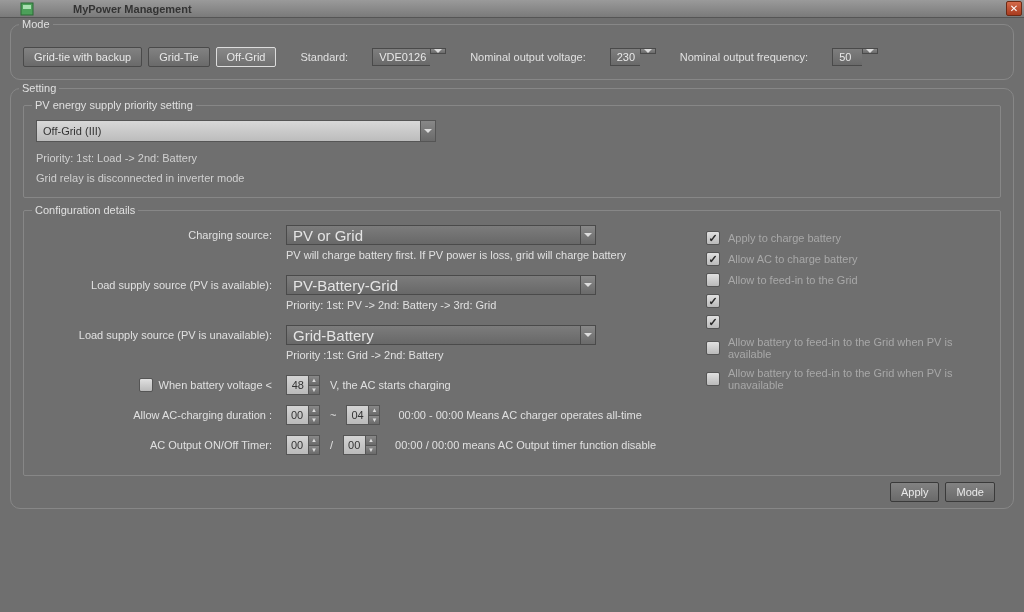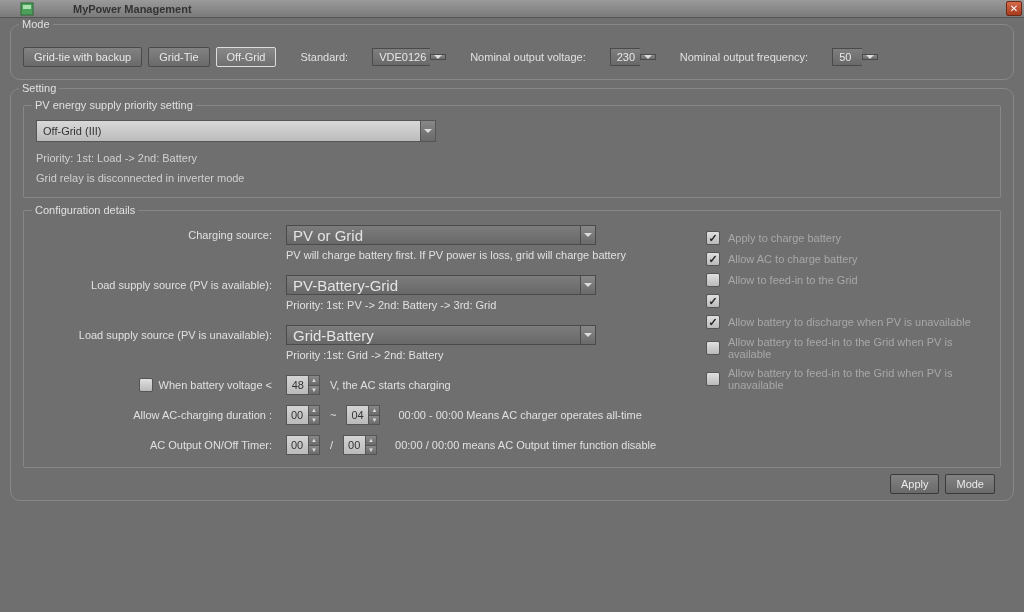--- a/index.html
+++ b/index.html
@@ -95,21 +95,21 @@
     font-size: 11px;
     cursor: pointer;
     border-radius: 2px;
   }
   .btn.active {
     border: 1px solid #ddd;
     background: linear-gradient(#888, #707070);
   }
   .select-wrap {
     display: inline-flex;
-    align-items: center;
+    align-items: flex-start;
     height: 19px;
   }
   .select-text {
     background: linear-gradient(#7e7e7e, #696969);
     border: 1px solid #4a4a4a;
     border-right: none;
     color: #e8e8e8;
     padding: 2px 6px;
     font-size: 11px;
     display: inline-flex;
@@ -392,21 +392,21 @@
             <div class="spinner">
               <input class="spinner-input" value="04:00" style="">
               <div class="spinner-btns">
                   <div class="spinner-btn">▲</div>
                   <div class="spinner-btn">▼</div>
                 </div>
             </div>
             <span class="timer-desc">00:00 - 00:00 Means AC charger operates all-time</span>
           </div>
 
-          <div class="timer-row" style="margin-bottom:2px;">
+          <div class="timer-row" style="margin-bottom:10px;">
             <div class="form-label">AC Output ON/Off Timer:</div>
             <div class="spinner">
               <input class="spinner-input" value="00:00" style="">
               <div class="spinner-btns">
                   <div class="spinner-btn">▲</div>
                   <div class="spinner-btn">▼</div>
                 </div>
             </div>
             <span class="timer-mid">/</span>
             <div class="spinner">
@@ -432,21 +432,20 @@
             </div>
           <div class="check-row">
               <span class="checkbox"></span>
               <span>Allow to feed-in to the Grid</span>
             </div>
           <div class="check-row">
               <span class="checkbox checked"></span>
             </div>
           <div class="check-row">
               <span class="checkbox checked"></span>
-              <span>Allow battery to discharge when PV is unavailable</span>
             </div>
           <div class="check-row">
               <span class="checkbox"></span>
               <span>Allow battery to feed-in to the Grid when PV is available</span>
             </div>
           <div class="check-row">
               <span class="checkbox"></span>
               <span>Allow battery to feed-in to the Grid when PV is unavailable</span>
             </div>
         </div>

